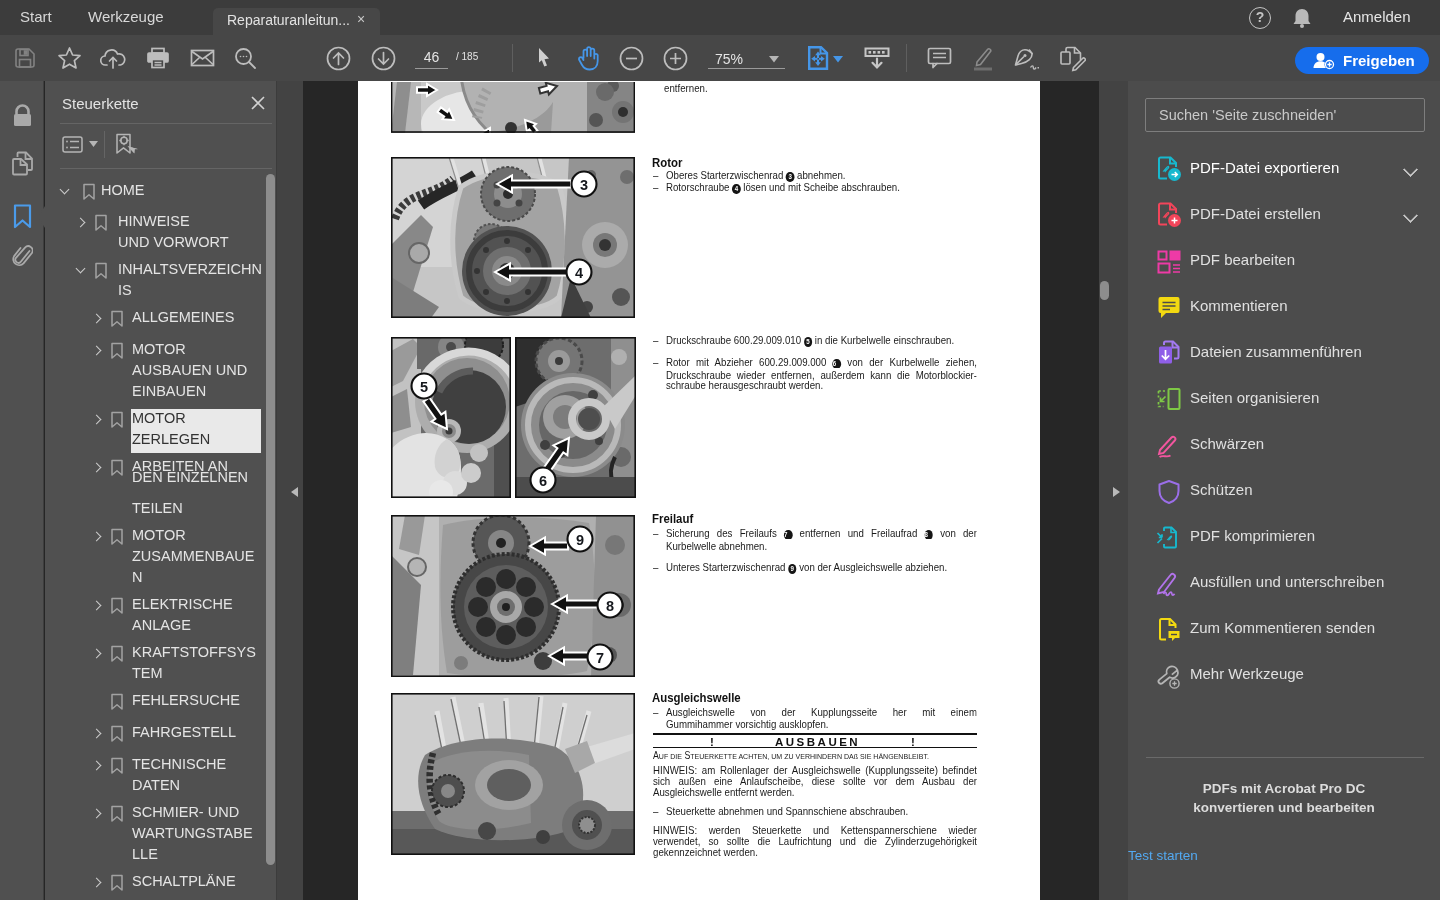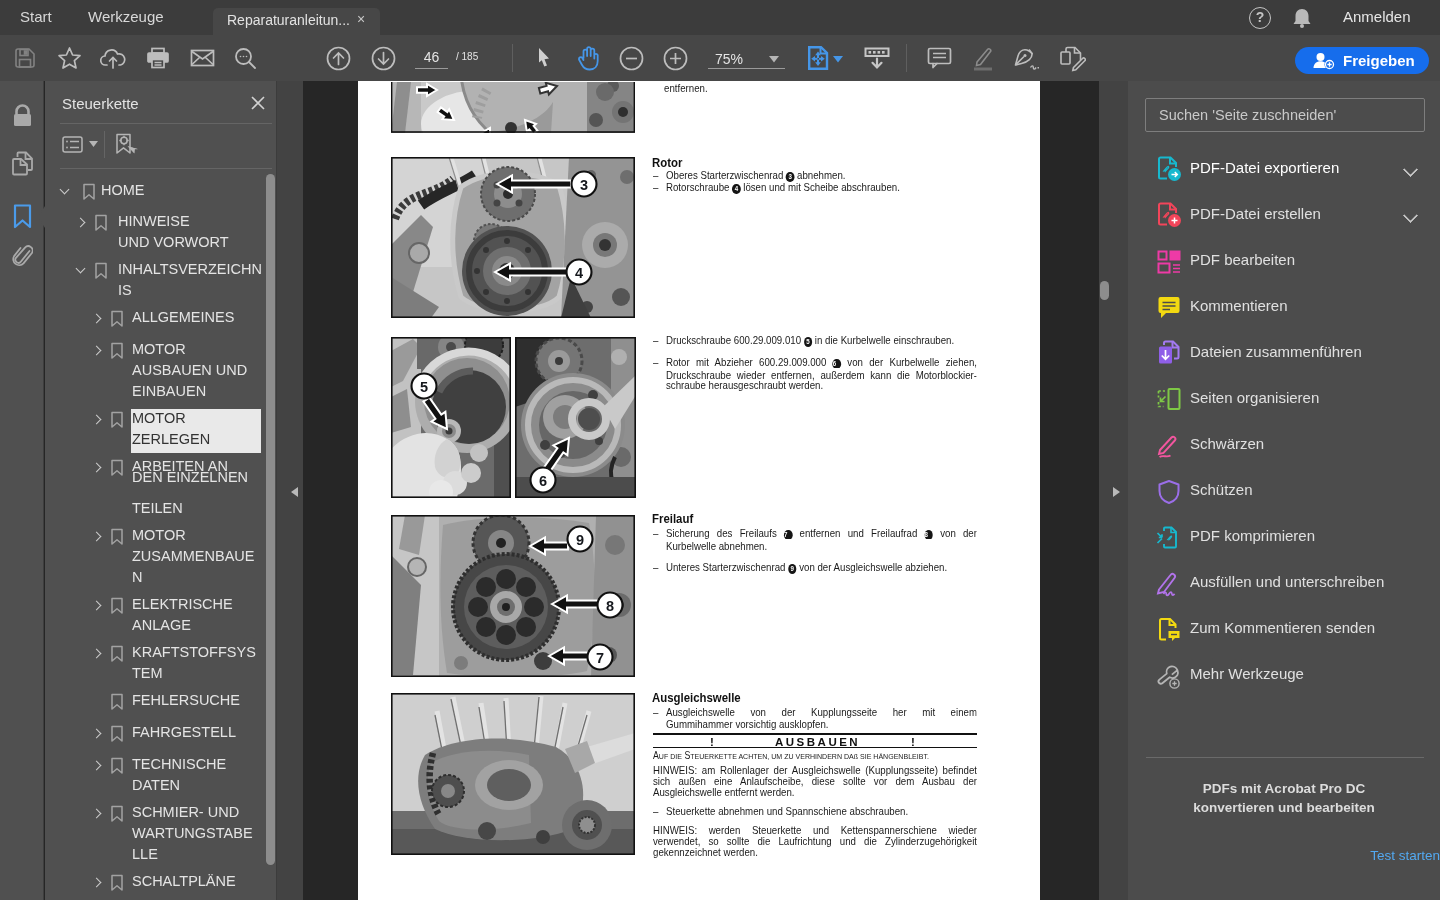--- a/index.html
+++ b/index.html
@@ -712,16 +712,16 @@
     <svg class="abs" style="left:28px;top:582px;" width="26" height="26" viewBox="0 0 26 26" fill="none">
       <path d="M11.2 8.2 L6.2 3.2 A5.8 5.8 0 0 0 3.4 10.6 A5.8 5.8 0 0 0 10.8 13.4 L17.5 20.1 A2.3 2.3 0 0 0 20.8 16.8 L14.1 10.1 A5.8 5.8 0 0 0 11.3 2.7 A5.8 5.8 0 0 0 6.3 3.1" stroke="#b5b5b5" stroke-width="1.8" stroke-linejoin="round" transform="rotate(96 12 12)"></path>
       <circle cx="18.5" cy="20.5" r="4.6" fill="#4c4c4c" stroke="#b5b5b5" stroke-width="1.4"></circle>
       <path d="M18.5 18.3 V22.7 M16.3 20.5 H20.7" stroke="#b5b5b5" stroke-width="1.3"></path>
     </svg>
     <div class="bmt" style="left:62px;top:584px;font-size:15px;color:#e0e0e0;">Mehr Werkzeuge</div>
 
     <div class="abs" style="left:18px;top:676px;width:278px;height:1px;background:#6a6a6a;"></div>
     <div class="abs" style="left:0;top:700px;width:312px;text-align:center;font-size:13.5px;font-weight:bold;color:#dcdcdc;">PDFs mit Acrobat Pro DC</div>
     <div class="abs" style="left:0;top:719px;width:312px;text-align:center;font-size:13.5px;font-weight:bold;color:#dcdcdc;">konvertieren und bearbeiten</div>
-    <div class="abs" style="left:0;top:767px;width:312px;text-align:right;font-size:13.5px;color:#53a9f1;">Test starten</div>
+    <div class="abs" style="left:0;top:767px;width:312px;text-align:left;font-size:13.5px;color:#53a9f1;">Test starten</div>
   </div>
 
 </div>
 
 </body></html>

